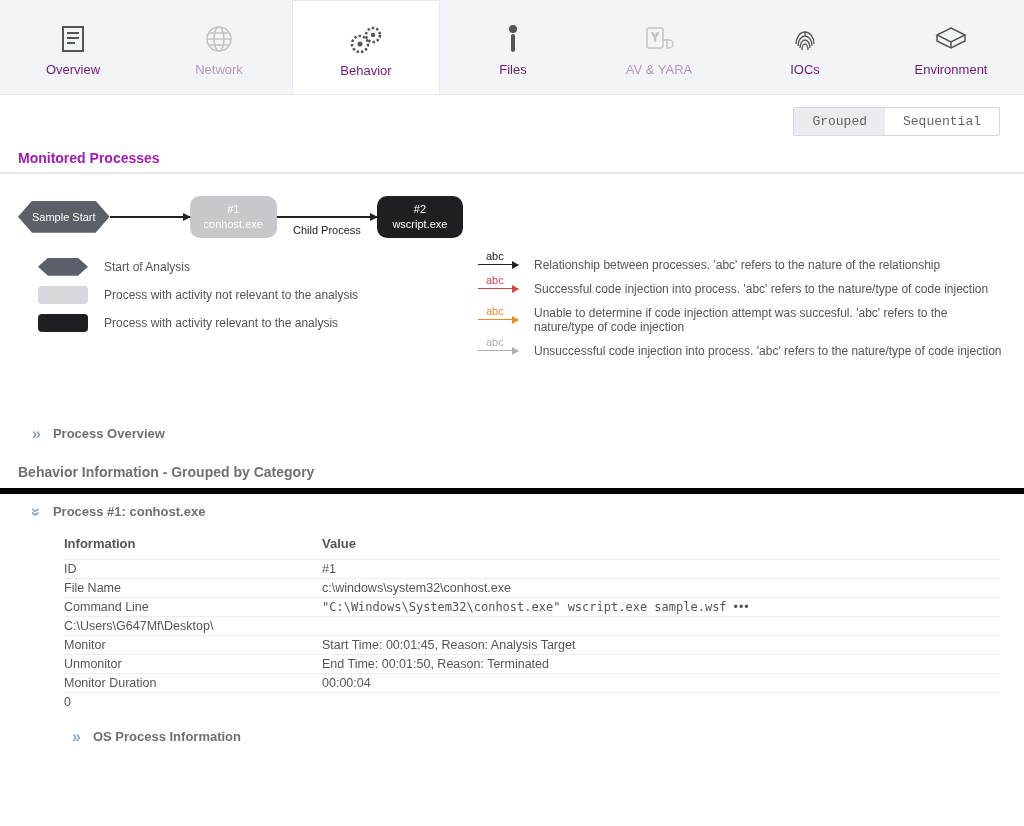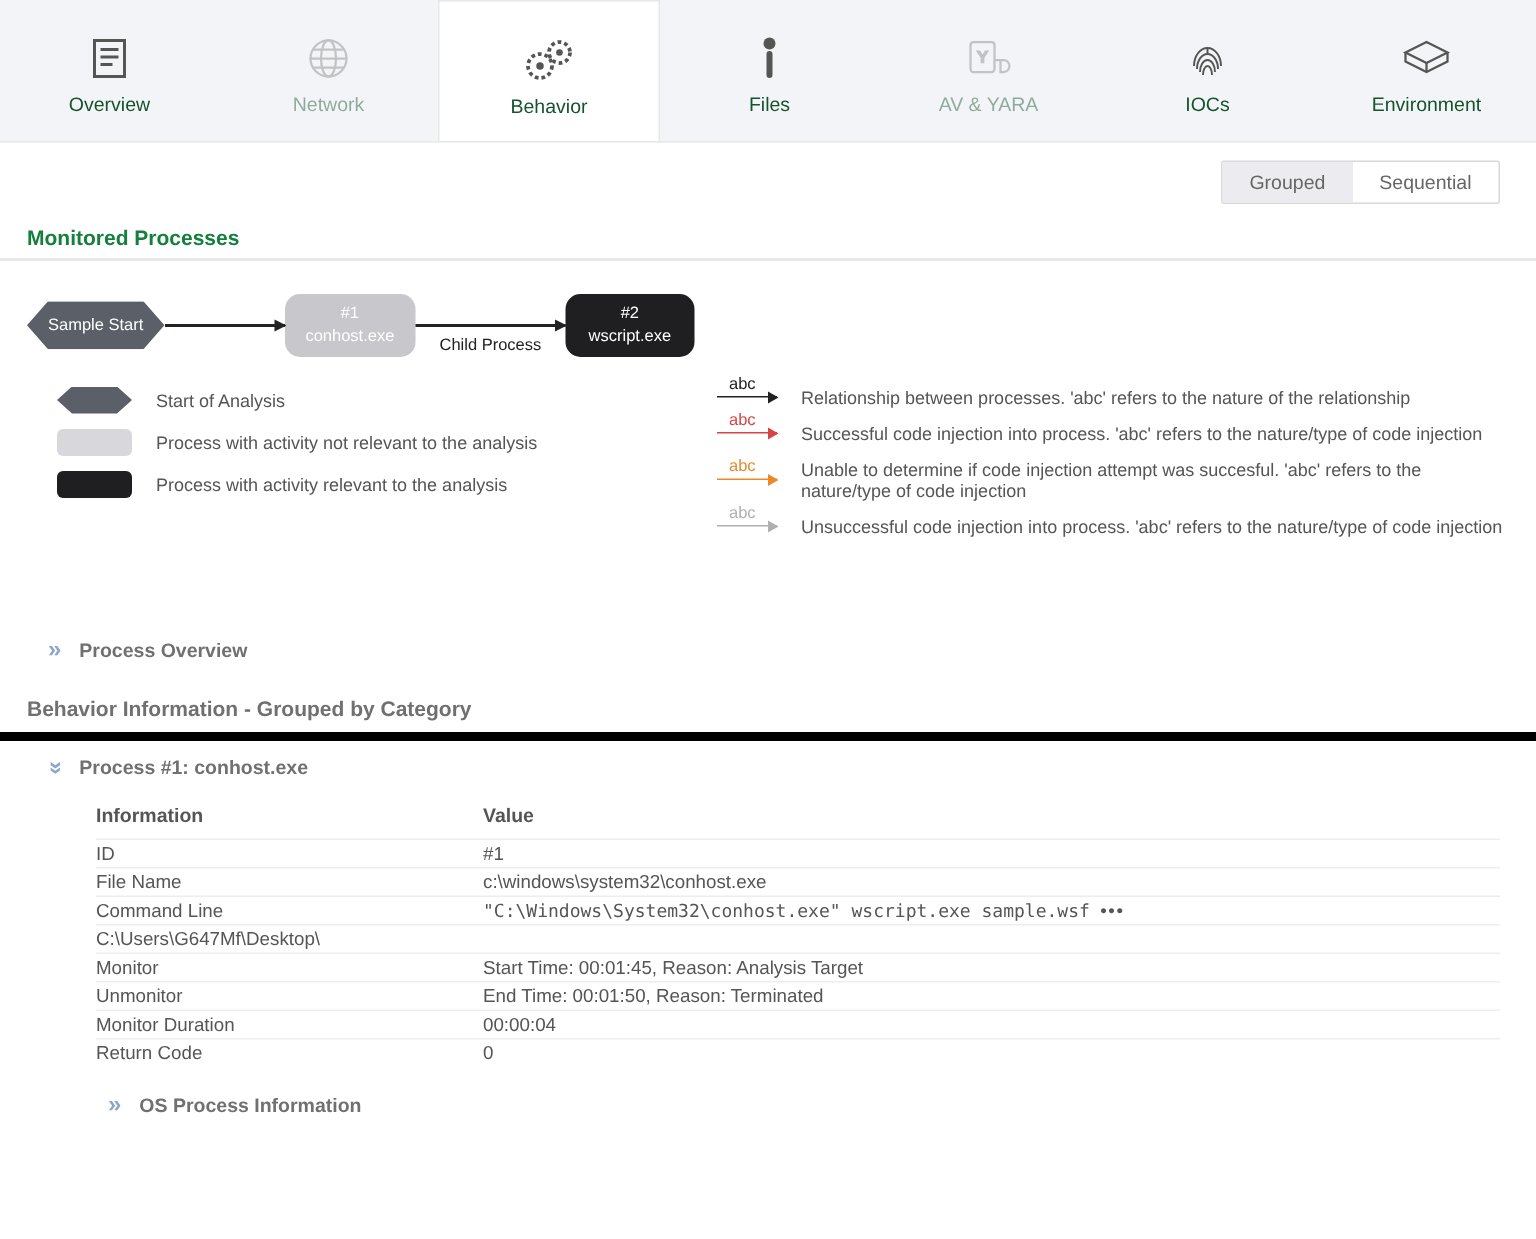--- a/index.html
+++ b/index.html
@@ -2,26 +2,26 @@
 <html><head>
 <meta charset="utf-8">
 <style>
 * { box-sizing: border-box; margin: 0; padding: 0; }
 body { font-family: -apple-system, "Segoe UI", Arial, sans-serif; font-size: 13px; color: #555; background: #fff; width: 1024px; }
 .tabs { display: flex; background: #f3f4f7; border-bottom: 1px solid #e8e8ea; }
 .tab { flex: 1; text-align: center; padding: 22px 0 16px; cursor: pointer; color: #888; }
 .tab.active { background: #fff; border: 1px solid #e8e8ea; border-bottom: none; color: #555; }
 .tab.disabled { opacity: 0.45; }
 .tab .ticon { height: 34px; display: flex; align-items: center; justify-content: center; }
-.tab .tlabel { font-size: 13px; margin-top: 6px; color: #14532d; }
+.tab .tlabel { font-size: 13px; margin-top: 6px; color: #701a75; }
 .toggle-bar { display: flex; justify-content: flex-end; padding: 12px 24px 4px; }
-.toggle { display: flex; border: 1px solid #d8d8dc; border-radius: 2px; }
+.toggle { display: flex; border: 1px solid #d8d8dc; border-radius: 2px; font-family: Liberation Mono, monospace; }
 .toggle .opt { padding: 6px 18px; font-size: 13px; color: #666; cursor: pointer; }
 .toggle .opt.active { background: #ececf0; }
-.section-title { font-weight: 700; color: #15803d; padding: 10px 18px 6px; border-bottom: 2px solid #e8e8ea; font-size: 14px; }
+.section-title { font-weight: 700; color: #a21caf; padding: 10px 18px 6px; border-bottom: 2px solid #e8e8ea; font-size: 14px; }
 .graph { padding: 22px 18px 8px; }
 .graph-row { display: flex; align-items: center; gap: 0; }
 .hexagon { background: #5a5f68; color: #fff; font-size: 11px; padding: 10px 14px; clip-path: polygon(14px 0, calc(100% - 14px) 0, 100% 50%, calc(100% - 14px) 100%, 14px 100%, 0 50%); }
 .arrow-line { width: 80px; height: 1.5px; background: #222; position: relative; }
 .arrow-line::after { content: ""; position: absolute; right: -1px; top: -3.5px; border-left: 8px solid #222; border-top: 4.5px solid transparent; border-bottom: 4.5px solid transparent; }
 .arrow-label { font-size: 11px; color: #222; text-align: center; position: absolute; top: -16px; width: 100%; margin-top: 24px; }
 .pnode { border-radius: 10px; color: #fff; padding: 6px 14px; text-align: center; font-size: 11px; line-height: 1.35; min-width: 86px; }
 .pnode.gray { background: #c8c8cc; }
 .pnode.dark { background: #1f1f22; }
 .legend { display: flex; padding: 12px 18px 20px; gap: 40px; margin-left: 20px; }
@@ -241,21 +241,20 @@
     </div>
   <div class="info-row">
       <div class="info-k">Unmonitor</div>
       <div class="info-v">End Time: 00:01:50, Reason: Terminated</div>
     </div>
   <div class="info-row">
       <div class="info-k">Monitor Duration</div>
       <div class="info-v">00:00:04</div>
     </div>
   <div class="info-row">
-      <div class="info-k">Return Code</div>
       <div class="info-v">0</div>
     </div>
 </div>
 
 <div class="sub-collapser">
   <span class="chev">»</span>
   <span>OS Process Information</span>
 </div>
 
 </body></html>

